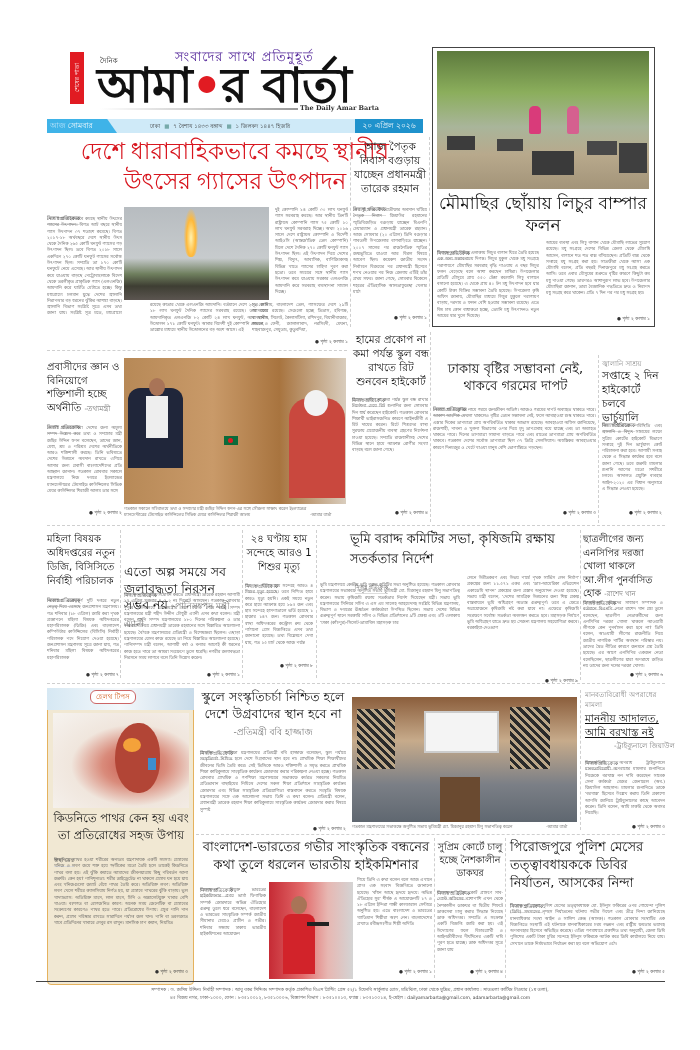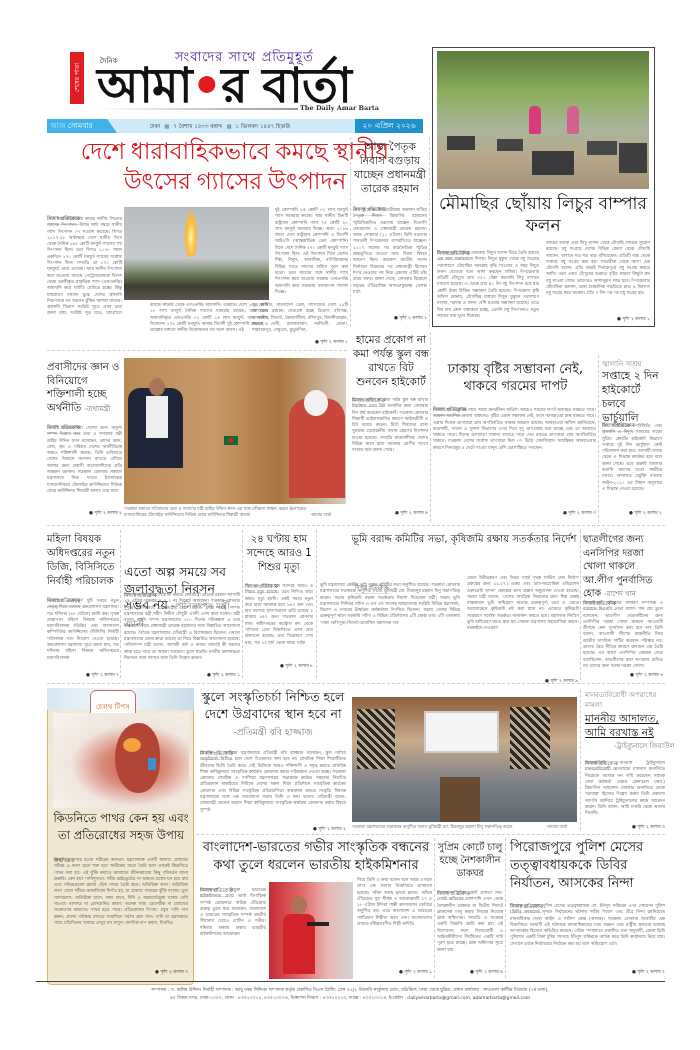--- a/index.html
+++ b/index.html
@@ -42,21 +42,21 @@
   .img-meet1 { background: linear-gradient(90deg, #b78957 0%, #c99a69 40%, #a8743f 70%, #d9cdbd 100%); }
   .img-kidney { background: radial-gradient(ellipse at 60% 55%, #c7564a 0%, #d98b7b 28%, #f0e6dd 55%, #f6f3ef 100%); }
   .img-conf { background: linear-gradient(180deg, #8b5e3c 0%, #c7ab8b 35%, #7b7f86 70%, #5f6770 100%); }
   .img-hc { background: linear-gradient(90deg, #c62b35 0%, #e26a6a 40%, #e7b7b2 70%, #d4d4d4 100%); }
   .flag { position: absolute; width: 14px; height: 9px; background: #0b6b3a; }
   .flag::after { content: ""; position: absolute; left: 4px; top: 2px; width: 5px; height: 5px; border-radius: 50%; background: #e11b22; }
 
   
   #health-box { left: 47px; top: 688px; width: 147px; height: 297px; background: #f1e8d3; border: 1px solid #e5b25d; border-radius: 4px; }
   #health-banner { left: 47px; top: 688px; width: 147px; height: 22px; background: linear-gradient(90deg, #d6e8f3 0%, #f4f8fb 50%, #c8dbe9 100%); }
-  #health-label { left: 90px; top: 690px; font-size: 7px; color: #d05b1a; background: #fff; border: 1px solid #c66; border-radius: 6px; padding: 10px 5px; }
+  #health-label { left: 90px; top: 690px; font-size: 7px; color: #d05b1a; background: #fff; border: 1px solid #c66; border-radius: 6px; padding: 0 5px; }
 
   #footer-rule { left: 36px; top: 981px; width: 629px; height: 1px; background: #444; }
   #footer-1, #footer-2 { left: 0; width: 700px; text-align: center; font-size: 4.5px; color: #444; }
   #footer-1 { top: 987px; }
   #footer-2 { top: 995px; }
 </style>
 </head>
 <body>
 
 <div class="abs" id="side-tag">শেষের পাতা</div>
@@ -153,21 +153,21 @@
 <div class="abs body-text" style="left:124px; top:592px; width:116px; height:80px;">খাল খনন কর্মসূচির উদ্বোধন করতে প্রধানমন্ত্রী তারেক রহমান আগামী ২৭ এপ্রিল খুলনার ৪ ও ২ নং দিঘোট আসছেন। গতকাল রোববার দুপুরে সচিবালয়ে প্রধানমন্ত্রীর সঙ্গে বৈঠক শেষে পানি সম্পদ মন্ত্রণালয়ের মন্ত্রী শহীদ উদ্দীন চৌধুরী এ্যানী এসব কথা বলেন। মন্ত্রী বলেন, পানি সম্পদ মন্ত্রণালয়ের ১৮০ দিনের পরিকল্পনা ও তার বাস্তবায়ন নিয়ে প্রধানমন্ত্রী তারেক রহমানের সঙ্গে বিস্তারিত আলোচনা হয়েছে। বৈঠকে মন্ত্রণালয়ের প্রতিমন্ত্রী ও বিশেষজ্ঞরা ছিলেন। এছাড়া মন্ত্রণালয়ের যেসব কাজ রয়েছে তা নিয়ে বিস্তারিত আলোচনা হয়েছে। পানিসম্পদ মন্ত্রী বলেন, আগামী বর্ষা ও বন্যার আগেই কী ধরনের কাজ হতে পারে তা আমরা সংক্ষেপে তুলে ধরেছি। নগরীর জলাবদ্ধতা নিরসনে সময় লাগবে বলে তিনি উল্লেখ করেন।</div>
 <div class="abs jump" style="left:180px; top:672px; width:60px;">● পৃষ্ঠা ২ কলাম ১</div>
 
 <div class="abs dotted-r" style="left:242px; top:530px; width:1px; height:148px;"></div>
 <div class="abs hl" style="left:245px; top:532px; width:68px; font-size:10px; text-align:center; line-height:14px;">২৪ ঘণ্টায় হাম সন্দেহে আরও 1 শিশুর মৃত্যু</div>
 <div class="abs" style="left:245px; top:573px;"><span class="byline">নিজস্ব প্রতিবেদক</span></div>
 <div class="abs body-text" style="left:245px; top:583px; width:68px; height:80px;">গত ২৪ ঘণ্টায় হাম সন্দেহে আরও ৪ শিশুর মৃত্যু হয়েছে। তবে নিশ্চিত হামে কারও মৃত্যু হয়নি। একই সময়ে নতুন করে হামে আক্রান্ত হয়ে ১৬৫ জন এবং হাম সন্দেহে হাসপাতালে ভর্তি হয়েছে ১ হাজার ১৪৭ জন। গতকাল রোববার স্বাস্থ্য অধিদপ্তরের কন্ট্রোল রুম থেকে পাঠানো প্রেস বিজ্ঞপ্তিতে এসব তথ্য জানানো হয়েছে। তথ্য বিশ্লেষণে দেখা যায়, গত ১৫ মার্চ থেকে আজ পর্যন্ত</div>
 <div class="abs jump" style="left:245px; top:663px; width:68px;">● পৃষ্ঠা ২ কলাম ৮</div>
 
 <div class="abs dotted-r" style="left:316px; top:530px; width:1px; height:148px;"></div>
-<div class="abs hl" style="left:350px; top:529px; width:228px; font-size:10px; text-align:center; line-height:20px;">ভূমি বরাদ্দ কমিটির সভা, কৃষিজমি রক্ষায় সতর্কতার নির্দেশ</div>
+<div class="abs hl" style="left:350px; top:529px; width:228px; font-size:13px; line-height:20px;">ভূমি বরাদ্দ কমিটির সভা, কৃষিজমি রক্ষায় সতর্কতার নির্দেশ</div>
 <div class="abs" style="left:355px; top:574px;"><span class="byline">নিজস্ব প্রতিবেদক</span></div>
 <div class="abs body-text" style="left:320px; top:582px; width:140px; height:92px;">ভূমি মন্ত্রণালয়ে কেন্দ্রীয় ভূমি বরাদ্দ কমিটির সভা অনুষ্ঠিত হয়েছে। গতকাল রোববার মন্ত্রণালয়ের সভাকক্ষে অনুষ্ঠিত সভায় ভূমিমন্ত্রী মো. মিজানুর রহমান মিনু সভাপতিত্ব করেন। সভায় কৃষিজমি রক্ষায় সতর্কতার নির্দেশ দিয়েছেন মন্ত্রী। সভায় ভূমি মন্ত্রণালয়ের সিনিয়র সচিব এ এস এম সালেহ আহমেদসহ সংশ্লিষ্ট বিভিন্ন মন্ত্রণালয়, বিভাগ ও দপ্তরের ঊর্ধ্বতন কর্মকর্তারা উপস্থিত ছিলেন। সভায় দেশের বিভিন্ন গুরুত্বপূর্ণ স্থানে সরকারি সচিব ও বিভিন্ন প্রতিষ্ঠানের ৯টি প্রকল্প এবং ৫টি এলাকায় 'ঢাকা (কাঁচপুর)-সিলেট-তামাবিল মহাসড়ক চার</div>
 <div class="abs body-text" style="left:467px; top:575px; width:112px; height:92px;">লেনে উন্নীতকরণ এবং উভয় পার্শ্বে পৃথক সার্ভিস লেন নির্মাণ' প্রকল্পের জন্য ১১.৫৭১ একর এবং 'ডাচ-আমেরিকা এভিয়েশন একাডেমি স্থাপন' প্রকল্পের জন্য প্রস্তাব অনুমোদন দেওয়া হয়েছে। সভায় মন্ত্রী বলেন, 'দেশের সামগ্রিক উন্নয়নের জন্য শিল্প প্রকল্প বাস্তবায়নে ভূমি অধিগ্রহণ অত্যন্ত গুরুত্বপূর্ণ। তবে এ ক্ষেত্রে অপ্রয়োজনে কৃষিজমি নষ্ট করা যাবে না। এক্ষেত্রে কৃষিজমি সংরক্ষণে সর্বোচ্চ সতর্কতা অবলম্বন করতে হবে। মহাসড়ক নির্মাণে ভূমি অধিগ্রহণ যাতে দ্রুত হয় সেজন্য মন্ত্রণালয় সহযোগিতা করবে। বরকাইয়া-দেওভাগ</div>
 <div class="abs jump" style="left:520px; top:678px; width:58px;">● পৃষ্ঠা ২ কলাম ৯</div>
 
 <div class="abs dotted-r" style="left:580px; top:530px; width:1px; height:150px;"></div>
 <div class="abs hl" style="left:583px; top:532px; width:80px; font-size:9.5px; line-height:13.5px;"><span>ছাত্রলীগের জন্য এনসিপির দরজা খোলা থাকলে আ.লীগ পুনর্বাসিত হোক</span> <span class="suffix">-রাশেদ খান</span></div>
 <div class="abs" style="left:583px; top:590px;"><span class="byline">নিজস্ব প্রতিবেদক</span></div>
 <div class="abs body-text" style="left:583px; top:600px; width:80px; height:72px;">গণঅধিকার পরিষদের সাধারণ সম্পাদক ও বর্তমানে বিএনপি নেতা রাশেদ খান প্রশ্ন তুলে বলেছেন, ছাত্রলীগ নেতাকর্মীদের জন্য এনসিপির দরজা খোলা থাকলে আওয়ামী লীগকে কেন পুনর্বাসন করা হবে না? তিনি বলেন, আওয়ামী লীগের রাজনীতি নিয়ে জাতীয় নাগরিক পার্টির অবস্থান পরিষ্কার নয়। তাদের দ্বৈত নীতির কারণে জনমনে প্রশ্ন তৈরি হয়েছে। এর আগে এনসিপির একজন নেতা বলেছিলেন, ছাত্রলীগের যারা অপরাধে জড়িত নয় তাদের জন্য দলের দরজা খোলা।</div>
 <div class="abs jump" style="left:583px; top:672px; width:80px;">● পৃষ্ঠা ২ কলাম ৬</div>

